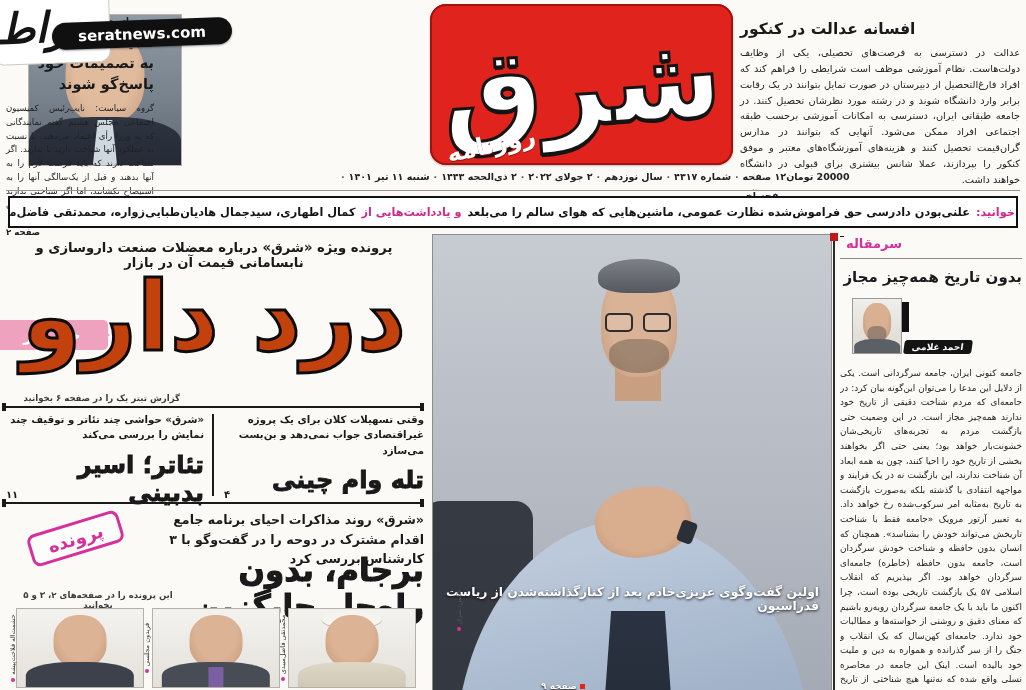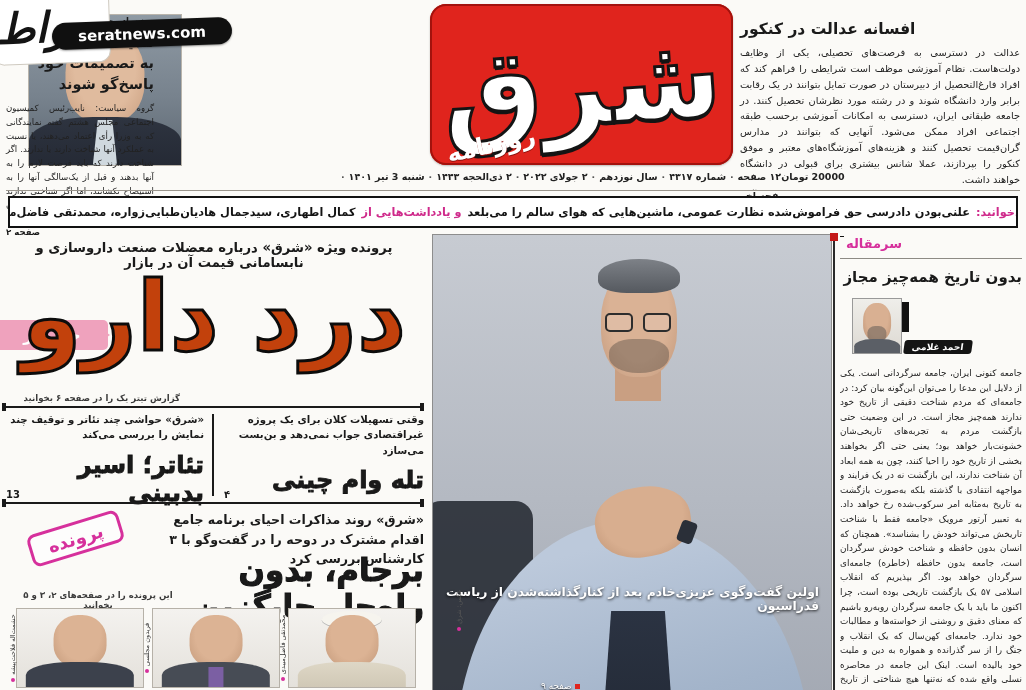--- a/index.html
+++ b/index.html
@@ -117,21 +117,21 @@
   .photo .glass{position:absolute;top:78px;width:28px;height:19px;border:2.5px solid #2d2d2d;border-radius:5px;
     background:rgba(255,255,255,.14);}
   .photo .g1{left:172px;} .photo .g2{left:210px;}
   .photo .hands{position:absolute;left:162px;top:252px;width:96px;height:70px;
     background:radial-gradient(ellipse at 50% 40%,#d8ae8f 0 60%,#bd9274 100%);border-radius:46%;transform:rotate(-8deg);}
   .photo .watch{position:absolute;left:246px;top:286px;width:16px;height:22px;background:#2a2f38;border-radius:4px;transform:rotate(20deg);}
   .ph-caption{position:absolute;right:12px;top:350px;left:12px;text-align:right;color:#fff;font-size:12.3px;font-weight:bold;
     text-shadow:0 1px 3px rgba(0,0,0,.85);}
   .ph-headline{position:absolute;right:12px;top:372px;left:12px;text-align:right;color:#fff;font-size:28px;font-weight:bold;
     line-height:1.32;text-shadow:0 2px 4px rgba(0,0,0,.85);-webkit-text-stroke:.7px #fff;}
-  .ph-pageref{position:absolute;left:108px;top:446px;color:#fff;font-size:9px;font-weight:normal;text-shadow:0 1px 2px #000;}
+  .ph-pageref{position:absolute;left:108px;top:446px;color:#fff;font-size:9px;font-weight:bold;text-shadow:0 1px 2px #000;}
   .ph-pageref::before{content:"";display:inline-block;width:5px;height:5px;background:#e0241d;margin-left:3px;}
   .ph-credit{position:absolute;left:419px;top:606px;width:80px;font-size:6.6px;color:#555;text-align:center;
     transform:rotate(-90deg);transform-origin:center;white-space:nowrap;}
   .ph-credit::after{content:"";display:inline-block;width:4px;height:4px;background:#d6309c;border-radius:50%;margin-right:3px;vertical-align:middle;}
 
   
   .ed-divider{left:833px;top:240px;width:1.5px;height:450px;background:#2a2a2a;}
   .ed-divider::before{content:"";position:absolute;left:-3px;top:-7px;width:8px;height:8px;background:#c41818;}
   .editorial{left:840px;top:236px;width:182px;height:454px;overflow:hidden;}
   .ed-bracket{position:absolute;left:-12px;top:-2px;width:16px;height:13px;border-left:3.5px solid #111;border-top:3.5px solid #111;}
@@ -154,21 +154,21 @@
 <body>
 
 <div class="page">
 
   <div class="abs logo-box">
     <div class="logo-word">شرق</div>
     <div class="logo-sub">روزنامه</div>
   </div>
 
   <div class="abs dateline">
-    <span>شنبه 3 تیر ۱۴۰۱</span>
+    <span>شنبه ۱۱ تیر ۱۴۰۱</span>
     <span>۲ ذی‌الحجه ۱۴۴۳</span>
     <span>۲ جولای ۲۰۲۲</span>
     <span>سال نوزدهم</span>
     <span>شماره ۴۳۱۷</span>
     <span>۱۲ صفحه</span>
     <span>20000 تومان</span>
   </div>
 
   <div class="abs tr-art">
     <h2 class="tr-title">افسانه عدالت در کنکور</h2>
@@ -212,21 +212,21 @@
     <div class="vdiv" style="left:212px;top:180px;height:82px;"></div>
 
     <div class="sub-box" style="left:220px;width:204px;">
       <div class="sub-kicker">وقتی تسهیلات کلان برای یک پروژه غیراقتصادی جواب نمی‌دهد و بن‌بست می‌سازد</div>
       <div class="sub-title">تله وام چینی</div>
       <div class="sub-page">۴</div>
     </div>
     <div class="sub-box" style="left:2px;width:202px;">
       <div class="sub-kicker">«شرق» حواشی چند تئاتر و توقیف چند نمایش را بررسی می‌کند</div>
       <div class="sub-title">تئاتر؛ اسیر بدبینی</div>
-      <div class="sub-page">13</div>
+      <div class="sub-page">۱۱</div>
     </div>
 
     <div class="hdiv" style="left:2px;top:268px;width:422px;"></div>
 
     <div class="stamp">پرونده</div>
     <div class="bj-kicker">«شرق» روند مذاکرات احیای برنامه جامع اقدام مشترک در دوحه را در گفت‌وگو با ۳ کارشناس بررسی کرد</div>
     <div class="bj-title">برجام، بدون راه‌حل جایگزین</div>
     <div class="bj-note">این پرونده را در صفحه‌های ۲، ۳ و ۵ بخوانید</div>
 
     <div class="expert" style="left:16px;">

